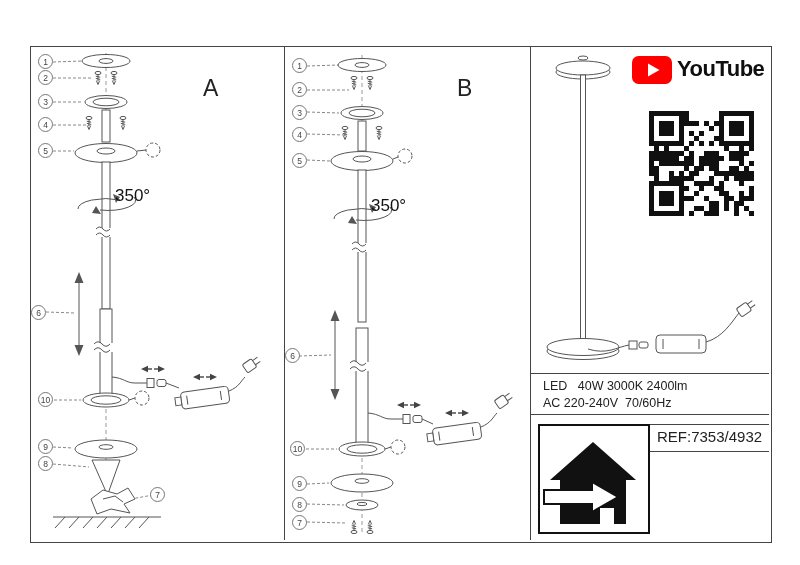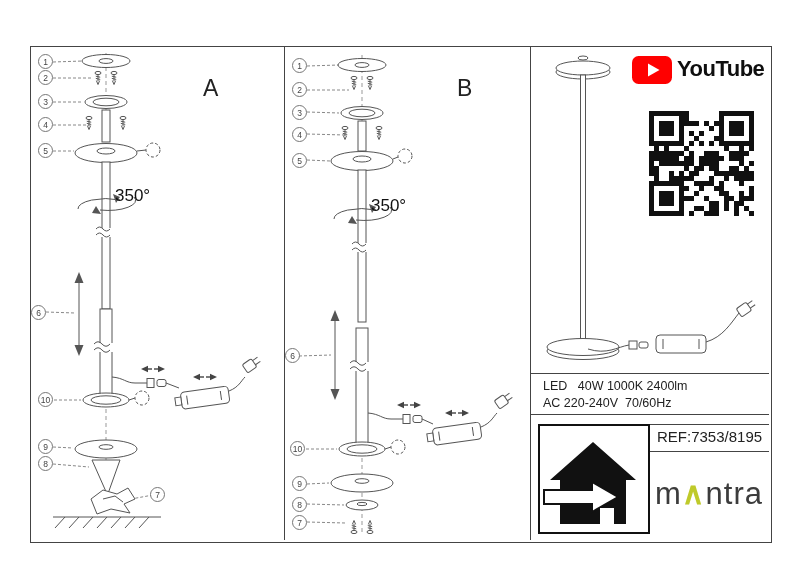--- a/index.html
+++ b/index.html
@@ -536,30 +536,29 @@
           <b style="left:25px;top:100px"></b>
           <b style="left:30px;top:100px"></b>
           <b style="left:40px;top:100px"></b>
           <b style="left:55px;top:100px"></b>
           <b style="left:60px;top:100px"></b>
           <b style="left:65px;top:100px"></b>
           <b style="left:85px;top:100px"></b>
           <b style="left:100px;top:100px"></b>
         </div>
 
-      <div class="specs"><span>LED   40W 1000K 2400lm</span>
+      <div class="specs"><span>LED   40W 3000K 2400lm</span>
 <span>AC 220-240V  70/60Hz</span></div>
 
       <div class="housebox">
         <svg width="107" height="105" viewBox="0 0 107 105">
           <path d="M10 54 L53 16 L96 54 L86 54 L86 98 L20 98 L20 54 Z" fill="#111" stroke="none"></path>
           <rect x="20" y="50" width="66" height="48" fill="#111" stroke="none"></rect>
           <polygon points="4,64 52,64 52,56 78,71 52,86 52,78 4,78" fill="#fff" stroke="#111" stroke-width="2"></polygon>
           <rect x="60" y="82" width="14" height="16" fill="#fff" stroke="none"></rect>
         </svg>
       </div>
       <div class="refline" style="top:377px;"></div>
-      <div class="ref">REF:7353/8195</div>
+      <div class="ref">REF:7353/4932</div>
       <div class="refline" style="top:404px;"></div>
-      <div class="brand"><span>m</span><span class="caret">∧</span><span>ntra</span></div>
     </div>
   </div>
 </div>
 
 </body></html>

